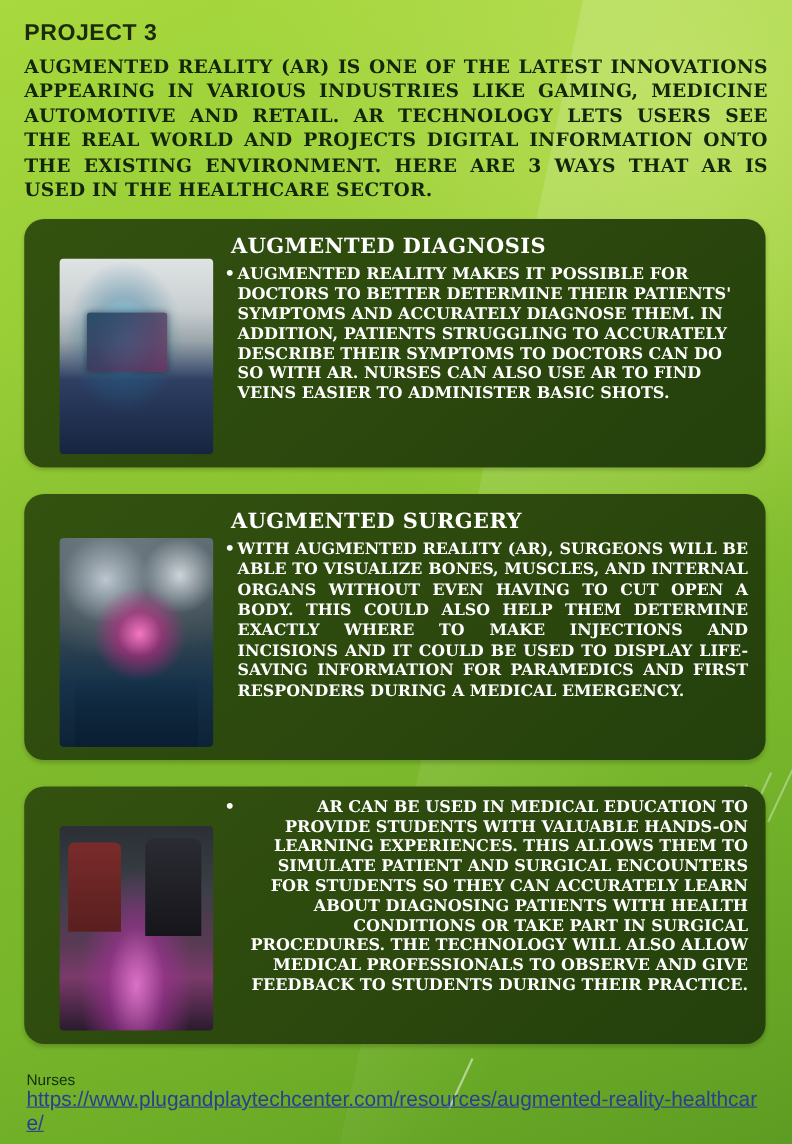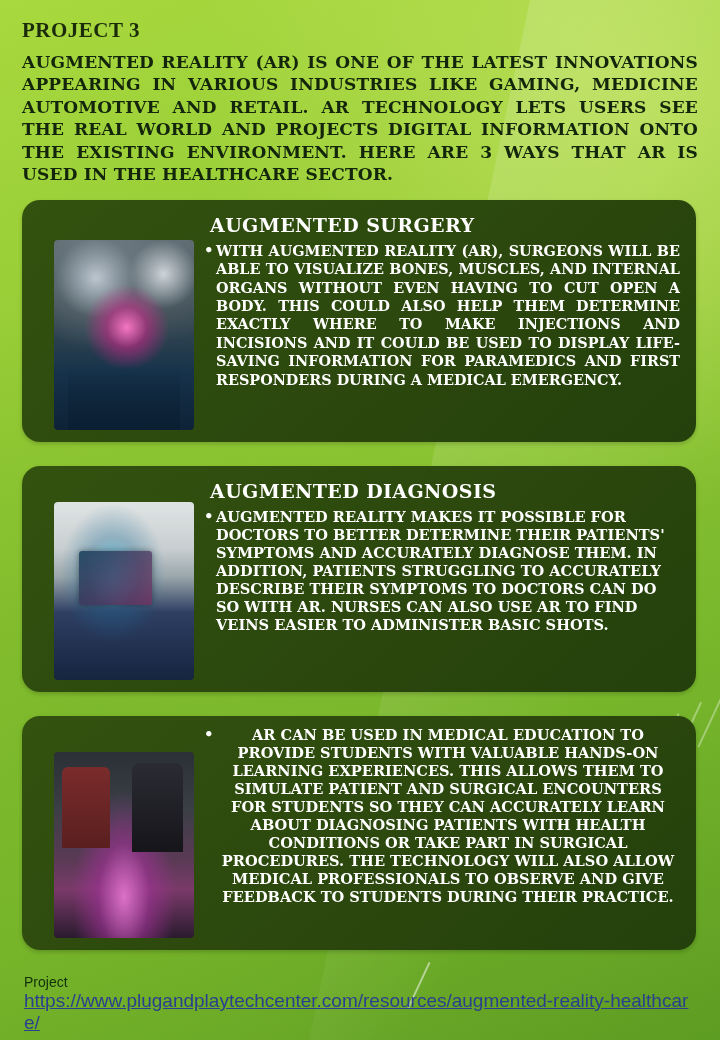--- a/index.html
+++ b/index.html
@@ -46,21 +46,21 @@
   .s4 { right: 300px; top: 960px; width: 2px; height: 50px; background: rgba(255,255,255,0.5);}
   .s5 { right: 120px; top: 300px; width: 1px; height: 120px; background: rgba(255,255,255,0.18);}
 
   .content {
     position: relative;
     z-index: 3;
     padding: 14px 18px 0 22px;
   }
 
   .title {
-    font-family: Liberation Serif, serif;
+    font-family: Liberation Sans, sans-serif;
     font-weight: bold;
     font-size: 21px;
     letter-spacing: 0.5px;
     color: #1c2b0a;
     margin: 4px 0 8px 0;
     text-transform: uppercase;
   }
 
   .intro {
     font-family: "DejaVu Serif", serif;
@@ -126,21 +126,21 @@
     left: 0;
     top: -1px;
     font-size: 15px;
   }
 
   .card.tall .thumb { height: 190px; margin-top: 30px; }
   .card.c2 .thumb { height: 178px; margin-top: 26px; }
   .card.c3 .thumb { height: 186px; margin-top: 26px; }
   .card.c1 .card-text { text-align: justify; }
   .card.c2 .card-text { font-size: 14.6px; line-height: 1.24; text-align: left; }
-  .card.c3 .card-text { font-size: 14.6px; line-height: 1.24; text-align: center; }
+  .card.c3 .card-text { font-size: 14.6px; line-height: 1.24; text-align: right; }
 
   .source {
     margin: 2px 0 0 2px;
     font-family: "Liberation Sans", sans-serif;
     font-size: 14px;
     color: #12300a;
   }
   .source a {
     display: block;
     color: #2b3f8f;
@@ -217,42 +217,42 @@
   <div class="streak s3"></div>
   <div class="streak s4"></div>
   <div class="streak s5"></div>
 
   <div class="content">
 
     <h1 class="title">Project 3</h1>
 
     <p class="intro">Augmented reality (AR) is one of the latest innovations appearing in various industries like gaming, medicine automotive and retail. AR technology lets users see the real world and projects digital information onto the existing environment. Here are 3 ways that AR is used in the healthcare sector.</p>
 
+    <div class="card c2">
+      <div class="thumb img-diag"></div>
+      <div class="card-body">
+        <div class="card-title">Augmented Diagnosis</div>
+        <div class="card-text">Augmented reality makes it possible for doctors to better determine their patients' symptoms and accurately diagnose them. In addition, patients struggling to accurately describe their symptoms  to doctors can do so with AR. Nurses can also use AR to find veins easier to administer basic shots.</div>
+      </div>
+    </div>
+
     <div class="card c1 tall">
       <div class="thumb img-surgery"></div>
       <div class="card-body">
         <div class="card-title">Augmented Surgery</div>
         <div class="card-text">With augmented reality (AR), surgeons will be able to visualize bones, muscles, and internal organs without even having to cut open a body. This could also help them determine exactly where to make injections and incisions and it could be used to display life-saving information for paramedics and first responders during a medical emergency.</div>
       </div>
     </div>
 
-    <div class="card c2">
-      <div class="thumb img-diag"></div>
-      <div class="card-body">
-        <div class="card-title">Augmented Diagnosis</div>
-        <div class="card-text">Augmented reality makes it possible for doctors to better determine their patients' symptoms and accurately diagnose them. In addition, patients struggling to accurately describe their symptoms  to doctors can do so with AR. Nurses can also use AR to find veins easier to administer basic shots.</div>
-      </div>
-    </div>
-
     <div class="card c3">
       <div class="thumb img-practice"></div>
       <div class="card-body">
         <div class="card-text">AR can be used in medical education to provide students with valuable hands-on learning experiences. This allows them to simulate patient and surgical encounters for students so they can accurately learn about diagnosing patients with health conditions or take part in surgical procedures. The technology will also allow medical professionals to observe and give feedback to students during their practice.</div>
       </div>
     </div>
 
     <div class="source">
-      <span>Project</span>
+      <span>Nurses</span>
       <a href="#">https://www.plugandplaytechcenter.com/resources/augmented-reality-healthcare/</a>
     </div>
 
   </div>
 </div>
 
 </body></html>

